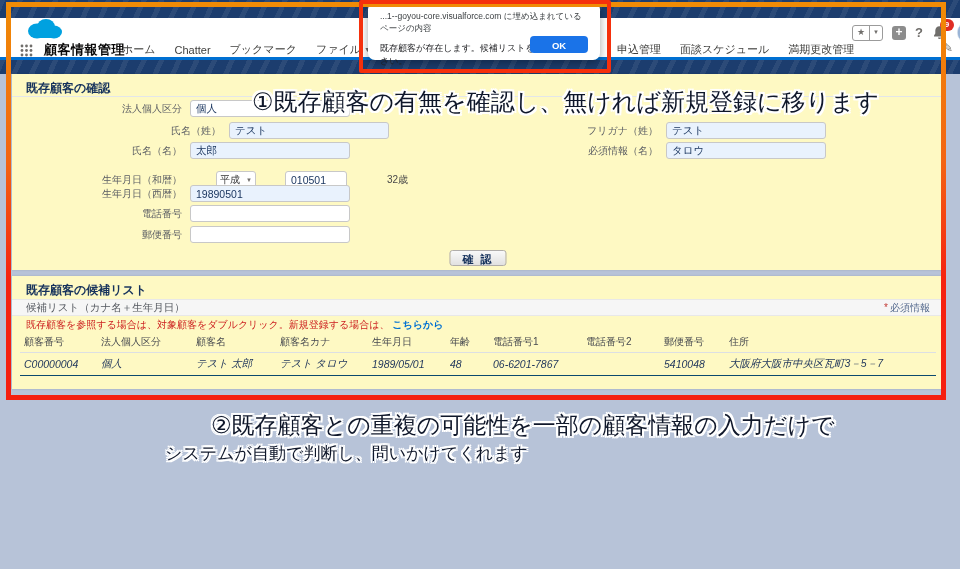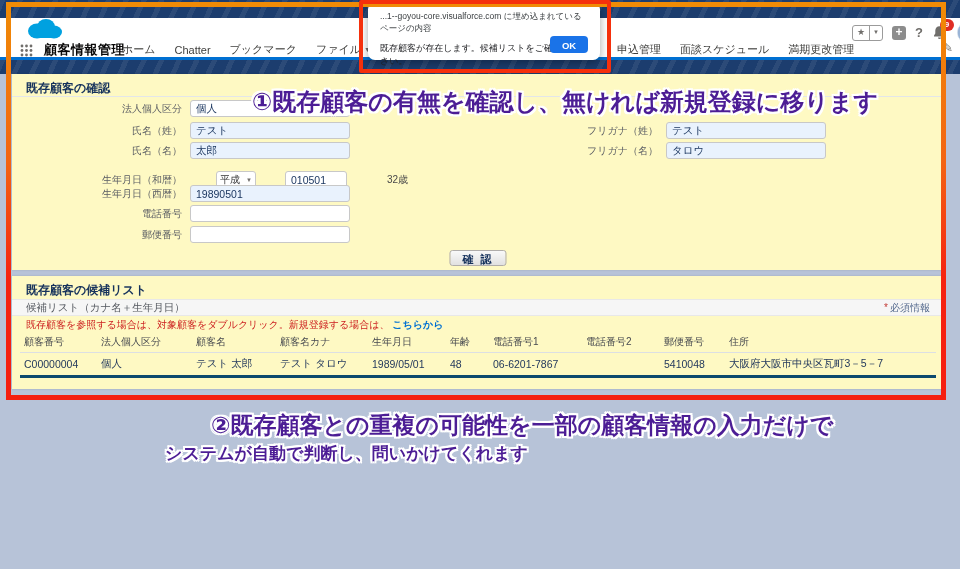--- a/index.html
+++ b/index.html
@@ -69,39 +69,39 @@
     display:flex;align-items:center;justify-content:space-between;padding:0 14px;}
   .subbar-title{font-size:10.5px;color:#54585f;}
   .required-note{font-size:10px;color:#54698d;}
   .required-note .req-star{color:#c23934;margin-right:2px;}
   .instruction{position:absolute;left:14px;top:42px;font-size:10px;color:#cc1f1f;}
   .instruction a{color:#0070d2;font-weight:bold;text-decoration:none;cursor:pointer;}
 
   table.cand{position:absolute;left:8px;top:56px;width:916px;border-collapse:collapse;table-layout:fixed;}
   table.cand th{font-size:10px;font-weight:normal;color:#46494f;text-align:left;
     padding:3px 4px;border-bottom:1px solid #dcdfe3;white-space:nowrap;overflow:hidden;}
-  table.cand td{font-size:10.5px;color:#23395d;padding:4px 4px;border-bottom:3px solid #0c4a6e;
-    white-space:nowrap;overflow:hidden;}
+  table.cand td{font-size:10.5px;color:#23395d;padding:4px 4px;border-bottom:1px solid #0c4a6e;
+    white-space:nowrap;overflow:hidden;font-style:italic;}
   td.linkcell{color:#0b5cab;cursor:pointer;}
 
   
   .dialog{left:368px;top:2px;width:232px;height:58px;background:#fff;border-radius:7px;
     box-shadow:0 3px 10px rgba(0,0,0,.35);z-index:60;padding:9px 12px;box-sizing:border-box;}
   .dialog .src{font-size:8.5px;color:#3c4043;}
   .dialog .msg{font-size:9px;color:#202124;margin-top:7px;}
-  .ok-btn{position:absolute;right:12px;bottom:7px;width:38px;height:17px;background:#1a73e8;border:none;
+  .ok-btn{position:absolute;right:12px;bottom:7px;width:58px;height:17px;background:#1a73e8;border:none;
     border-radius:4px;color:#fff;font-size:9.5px;font-weight:bold;cursor:pointer;font-family:inherit;line-height:17px;text-align:center;}
 
   
   .frame-big{left:6px;top:2px;width:940px;height:398px;z-index:70;border:5px solid;
     border-image:linear-gradient(180deg,#f08b06 0%,#f36412 40%,#f52310 70%,#f51f10 100%) 1;
     box-sizing:border-box;pointer-events:none;}
   .frame-dialog{left:359px;top:0px;width:252px;height:73px;z-index:71;border:4px solid #f5300c;
     border-radius:2px;box-sizing:border-box;pointer-events:none;}
-  .note{z-index:80;color:#4c1d95;font-weight:bold;pointer-events:none;white-space:nowrap;
+  .note{z-index:80;color:#0f172a;font-weight:normal;pointer-events:none;white-space:nowrap;
     text-shadow:-2px -2px 0 #fff,2px -2px 0 #fff,-2px 2px 0 #fff,2px 2px 0 #fff,0 -2px 0 #fff,0 2px 0 #fff,-2px 0 0 #fff,2px 0 0 #fff,0 0 3px #fff;}
   #note-1{left:252px;top:86px;font-size:24px;}
   #note-2a{left:211px;top:410px;font-size:23px;}
   #note-2b{left:165px;top:442px;font-size:17px;}
 </style>
 </head>
 <body>
 
 <div class="abs band" id="band-top"></div>
 <div class="abs" id="header-white"></div>
@@ -194,21 +194,21 @@
 </div>
 
 <div class="abs panel" id="panel-confirm">
   <div class="panel-title">既存顧客の確認</div>
   <div class="panel-title-rule"></div>
 
   <div class="frow" style="top:26px;">
     <span class="flabel">法人個人区分</span>
     <input class="inp w160" value="個人" style="">
   </div>
-  <div class="frow" style="top:48px;">
+  <div class="frow" style="top:48px;margin-left:39px;">
     <span class="flabel">氏名（姓）</span>
     <input class="inp w160 filled" value="テスト" style="">
   </div>
   <div class="frow" style="top:68px;">
     <span class="flabel">氏名（名）</span>
     <input class="inp w160 filled" value="太郎" style="">
   </div>
   <div class="frow" style="top:97px;gap:26px;">
     <span class="flabel">生年月日（和暦）</span>
     <span class="sel">
@@ -229,21 +229,21 @@
   <div class="frow" style="top:152px;">
     <span class="flabel">郵便番号</span>
     <input class="inp w160" value="" style="">
   </div>
 
   <div class="frow" style="top:48px;left:574px;">
     <span class="flabel-r">フリガナ（姓）</span>
     <input class="inp w160 filled" value="テスト" style="">
   </div>
   <div class="frow" style="top:68px;left:574px;">
-    <span class="flabel-r">フリガナ（名）</span>
+    <span class="flabel-r">必須情報（名）</span>
     <input class="inp w160 filled" value="タロウ" style="">
   </div>
 
   <button class="confirm-btn">確 認</button>
 </div>
 
 <div class="abs panel" id="panel-candidates">
   <div class="panel-title">既存顧客の候補リスト</div>
   <div class="subbar">
     <span class="subbar-title">候補リスト（カナ名＋生年月日）</span>

